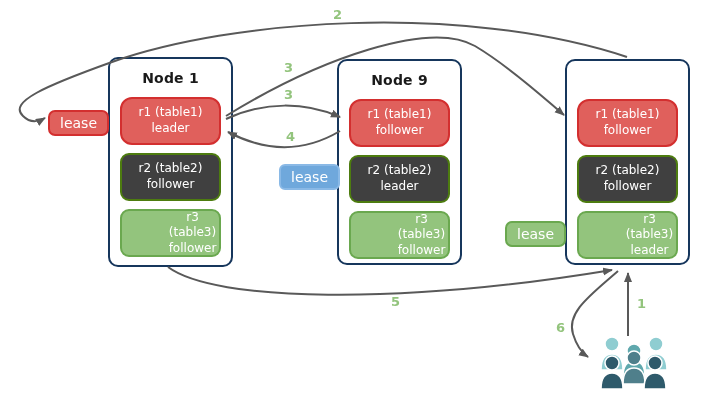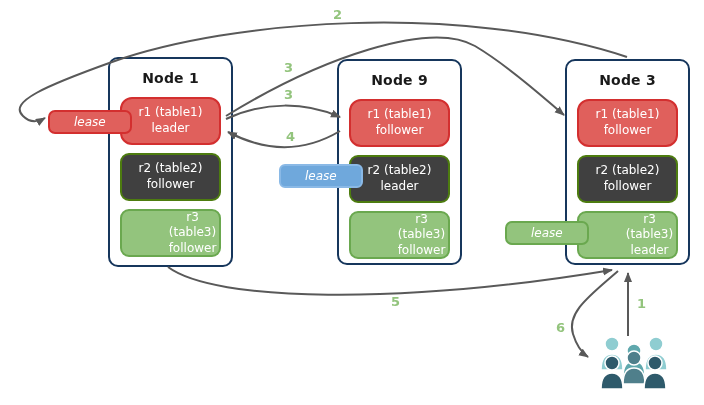--- a/index.html
+++ b/index.html
@@ -25,22 +25,22 @@
     justify-content:center;color:#ffffff;font-size:12px;line-height:1.3;text-align:center;
   }
   .replica.r1{top:38px;border-radius:12px;}
   .replica.r2{top:94px;}
   .replica.r3{top:150px;padding-left:44px;}
   .replica.red{background:#e0605c;border:2px solid #d32f2f;}
   .replica.blue{background:#404040;border:2px solid #4d7c0f;justify-content:center;}
   .replica.green{background:#93c47d;border:2px solid #6aa84f;}
 
   .lease{
-    position:absolute;color:#ffffff;font-size:12px;line-height:1;
-    padding:4px 24px;border-radius:7px;box-sizing:border-box;font-style:italic;
+    position:absolute;color:#ffffff;font-size:14px;line-height:1;
+    padding:4px 10px;border-radius:7px;box-sizing:border-box;
   }
   .lease-red{left:48px;top:110px;background:#e0605c;border:2px solid #d32f2f;}
   .lease-blue{left:279px;top:164px;background:#6fa8dc;border:2px solid #8ab9e6;border-radius:6px;}
   .lease-green{left:505px;top:221px;background:#93c47d;border:2px solid #6aa84f;}
 
   .step-label{
     position:absolute;font-size:13px;font-weight:bold;color:#93c47d;
   }
   #step-2{left:333px;top:7px;}
   #step-3a{left:284px;top:60px;}
@@ -84,21 +84,20 @@
       <span>r2 (table2)</span>
       <span>leader</span>
     </div>
     <div class="replica r3 green">
       <span>r3 (table3)</span>
       <span>follower</span>
     </div>
   </div>
 
   <div class="node" id="node3">
-    <div class="node-title">Node 3</div>
     <div class="replica r1 red">
       <span>r1 (table1)</span>
       <span>follower</span>
     </div>
     <div class="replica r2 blue">
       <span>r2 (table2)</span>
       <span>follower</span>
     </div>
     <div class="replica r3 green">
       <span>r3 (table3)</span>

